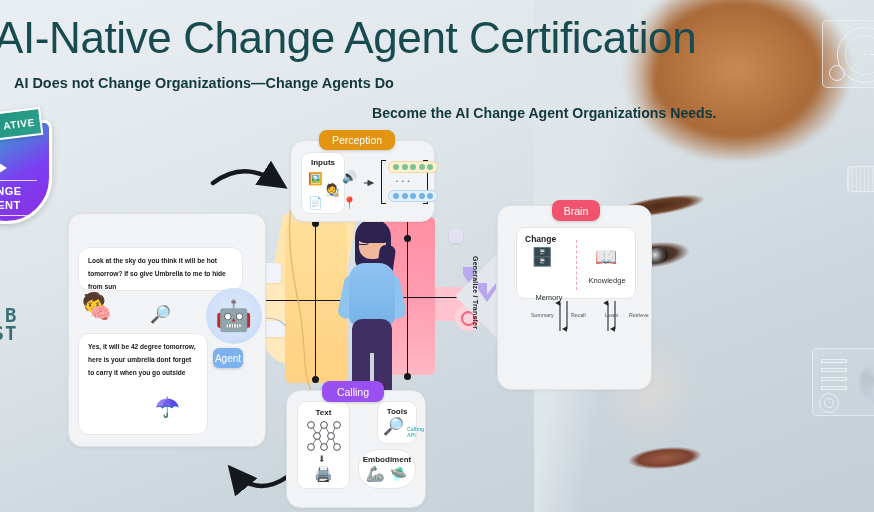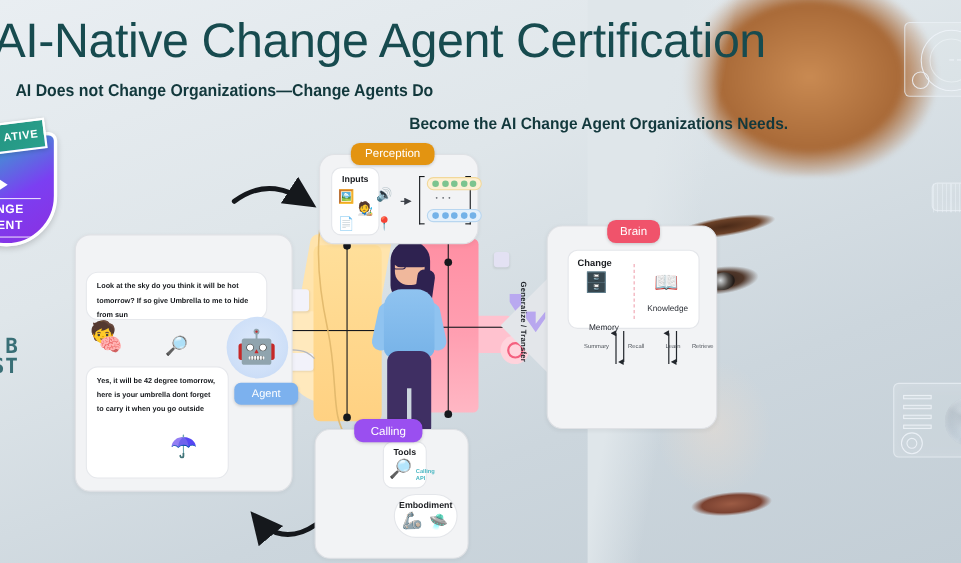--- a/index.html
+++ b/index.html
@@ -328,21 +328,21 @@
   .search-emoji { position: absolute; left: 150px; top: 306px; font-size: 17px; line-height:1; }
   .umbrella-emoji { position: absolute; left: 155px; top: 397px; font-size: 20px; line-height:1; }
   .agent-avatar {
     position: absolute; left: 206px; top: 288px; width: 56px; height: 56px;
     border-radius: 50%;
     background: radial-gradient(circle at 50% 45%, #dce9fb 0%, #cfe0f8 60%, #c2d6f4 100%);
     display:flex; align-items:center; justify-content:center;
     font-size: 30px; line-height: 1;
   }
   #agent-pill {
-    left: 213px; top: 348px; width: 58px; height: 20px;
+    left: 213px; top: 348px; width: 30px; height: 20px;
     background: #7cb1ee; border-radius: 6px; font-size: 10px;
   }
 
   
   #perc-panel { left: 290px; top: 140px; width: 145px; height: 82px; }
   #perc-pill { left: 319px; top: 130px; width: 76px; height: 20px; background: #e39411; }
   #perc-inputs { left: 301px; top: 152px; width: 44px; height: 62px; }
   .in-ico { position: absolute; font-size: 12px; line-height: 1; }
   .nn-bracket {
     position: absolute; width: 5px; border-top: 1.5px solid #15181c;
@@ -378,21 +378,21 @@
   .wedge-chev {
     position: absolute; left: 478px; top: 283px; width: 18px; height: 19px;
     background: #b8a7ef;
     clip-path: polygon(0 0, 50% 0, 50% 60%, 100% 0, 100% 32%, 50% 100%, 0 32%);
   }
 
   
   #act-panel { left: 286px; top: 390px; width: 140px; height: 118px; }
   #act-pill { left: 322px; top: 381px; width: 62px; height: 21px; background: #9a4ff0; }
   #act-text { left: 297px; top: 401px; width: 53px; height: 88px; }
-  #act-tools { left: 348px; top: 401px; width: 40px; height: 43px; }
+  #act-tools { left: 377px; top: 401px; width: 40px; height: 43px; }
   #act-embod { left: 358px; top: 449px; width: 58px; height: 40px; border-radius: 20px; }
   .calling-api { position: absolute; font-size: 5.2px; color: #4fb9c4; font-weight: 700; }
 
   .arrow-svg { position: absolute; left: 0; top: 0; width: 874px; height: 512px; pointer-events: none; }
 </style>
 </head>
 <body>
 
 <div id="stage">
 
@@ -569,20 +569,36 @@
     <path d="M85,4 L85,32" stroke="#22262c" stroke-width="1.1" marker-end="url(#dn)"></path>
   </svg>
   <div class="flow-label" style="left:531px;top:312px;">Summary</div>
   <div class="flow-label" style="left:571px;top:312px;">Recall</div>
   <div class="flow-label" style="left:605px;top:312px;">Learn</div>
   <div class="flow-label" style="left:629px;top:312px;">Retrieve</div>
 
   <div class="panel" id="act-panel"></div>
   <div class="pill" id="act-pill">Calling</div>
 
+  <div class="card" id="act-text">
+    <div class="card-title" style="top:6px;">Text</div>
+    <svg style="position:absolute;left:6px;top:18px;width:42px;height:32px;">
+      <circle cx="7" cy="5" r="3.4" fill="none" stroke="#4d5259" stroke-width="1"></circle>
+      <circle cx="20" cy="5" r="3.4" fill="none" stroke="#4d5259" stroke-width="1"></circle>
+      <circle cx="33" cy="5" r="3.4" fill="none" stroke="#4d5259" stroke-width="1"></circle>
+      <circle cx="13" cy="16" r="3.4" fill="none" stroke="#4d5259" stroke-width="1"></circle>
+      <circle cx="27" cy="16" r="3.4" fill="none" stroke="#4d5259" stroke-width="1"></circle>
+      <circle cx="7" cy="27" r="3.4" fill="none" stroke="#4d5259" stroke-width="1"></circle>
+      <circle cx="20" cy="27" r="3.4" fill="none" stroke="#4d5259" stroke-width="1"></circle>
+      <circle cx="33" cy="27" r="3.4" fill="none" stroke="#4d5259" stroke-width="1"></circle>
+      <path d="M9,8 L12,13 M18,8 L15,13 M22,8 L25,13 M31,8 L29,13 M12,19 L9,24 M15,19 L18,24 M25,19 L22,24 M29,19 L31,24" stroke="#4d5259" stroke-width=".8"></path>
+    </svg>
+    <div style="position:absolute;left:20px;top:52px;font-size:9px;color:#4d5259;">⬇</div>
+    <div style="position:absolute;left:16px;top:64px;font-size:15px;line-height:1;">🖨️</div>
+  </div>
 
   <div class="card" id="act-tools">
     <div class="card-title" style="top:5px;">Tools</div>
     <div style="position:absolute;left:5px;top:16px;font-size:17px;line-height:1;">🔎</div>
     <div class="calling-api" style="left:29px;top:24px;">Calling API</div>
   </div>
 
   <div class="card" id="act-embod">
     <div class="card-title" style="top:5px;">Embodiment</div>
     <div style="position:absolute;left:7px;top:16px;font-size:15px;line-height:1;">🦾</div>

